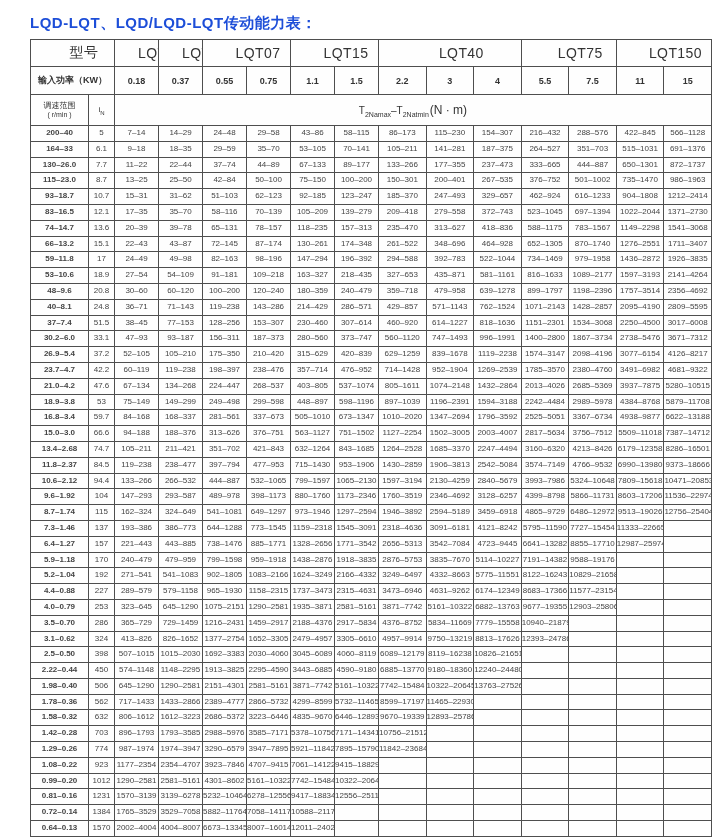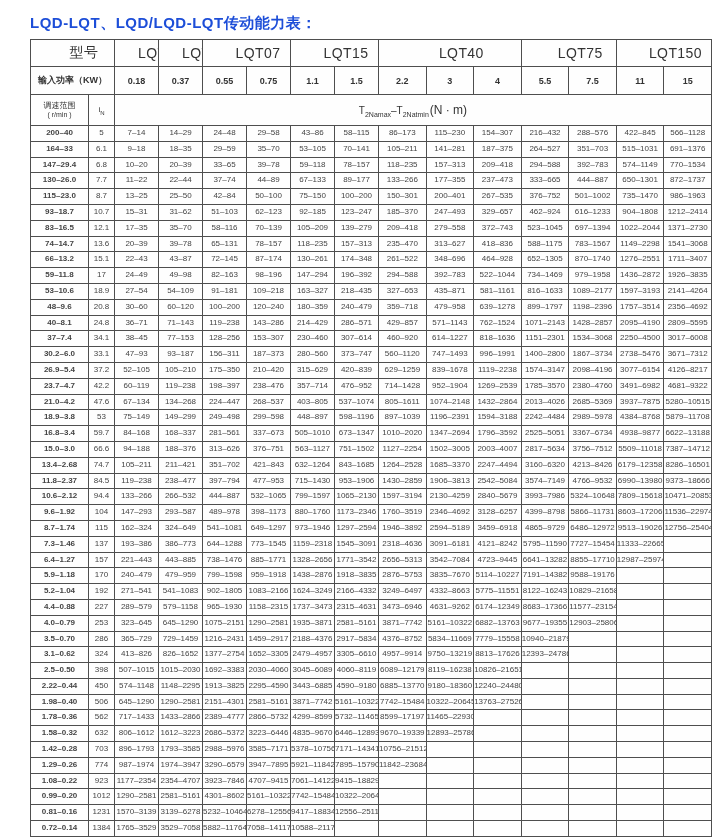--- a/index.html
+++ b/index.html
@@ -114,37 +114,20 @@
           <td>70–141</td>
           <td>105–211</td>
           <td>141–281</td>
           <td>187–375</td>
           <td>264–527</td>
           <td>351–703</td>
           <td>515–1031</td>
           <td>691–1376</td>
         </tr>
         <tr>
-          <td>147–29.4</td>
-          <td>6.8</td>
-          <td>10–20</td>
-          <td>20–39</td>
-          <td>33–65</td>
-          <td>39–78</td>
-          <td>59–118</td>
-          <td>78–157</td>
-          <td>118–235</td>
-          <td>157–313</td>
-          <td>209–418</td>
-          <td>294–588</td>
-          <td>392–783</td>
-          <td>574–1149</td>
-          <td>770–1534</td>
-        </tr>
-        <tr>
           <td>130–26.0</td>
           <td>7.7</td>
           <td>11–22</td>
           <td>22–44</td>
           <td>37–74</td>
           <td>44–89</td>
           <td>67–133</td>
           <td>89–177</td>
           <td>133–266</td>
           <td>177–355</td>
@@ -302,21 +285,21 @@
           <td>429–857</td>
           <td>571–1143</td>
           <td>762–1524</td>
           <td>1071–2143</td>
           <td>1428–2857</td>
           <td>2095–4190</td>
           <td>2809–5595</td>
         </tr>
         <tr>
           <td>37–7.4</td>
-          <td>34.1</td>
+          <td>51.5</td>
           <td>38–45</td>
           <td>77–153</td>
           <td>128–256</td>
           <td>153–307</td>
           <td>230–460</td>
           <td>307–614</td>
           <td>460–920</td>
           <td>614–1227</td>
           <td>818–1636</td>
           <td>1151–2301</td>

